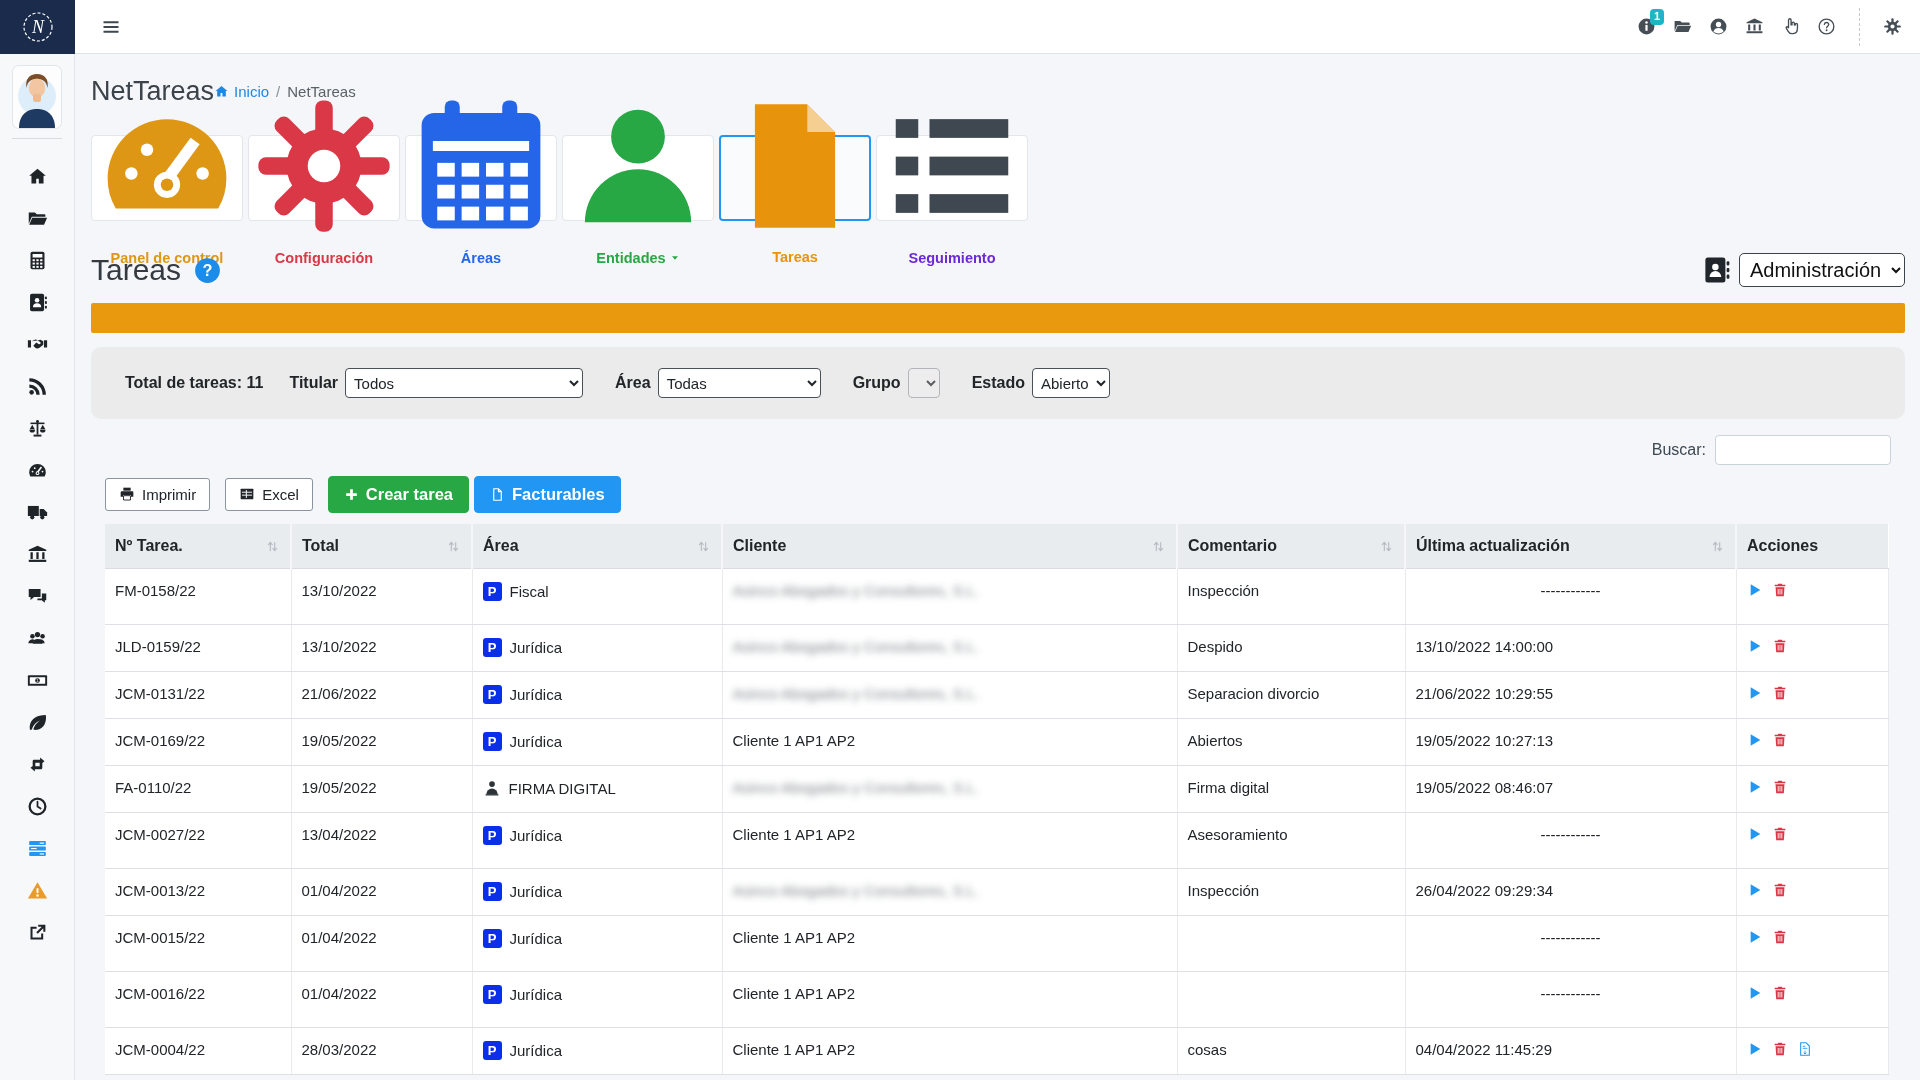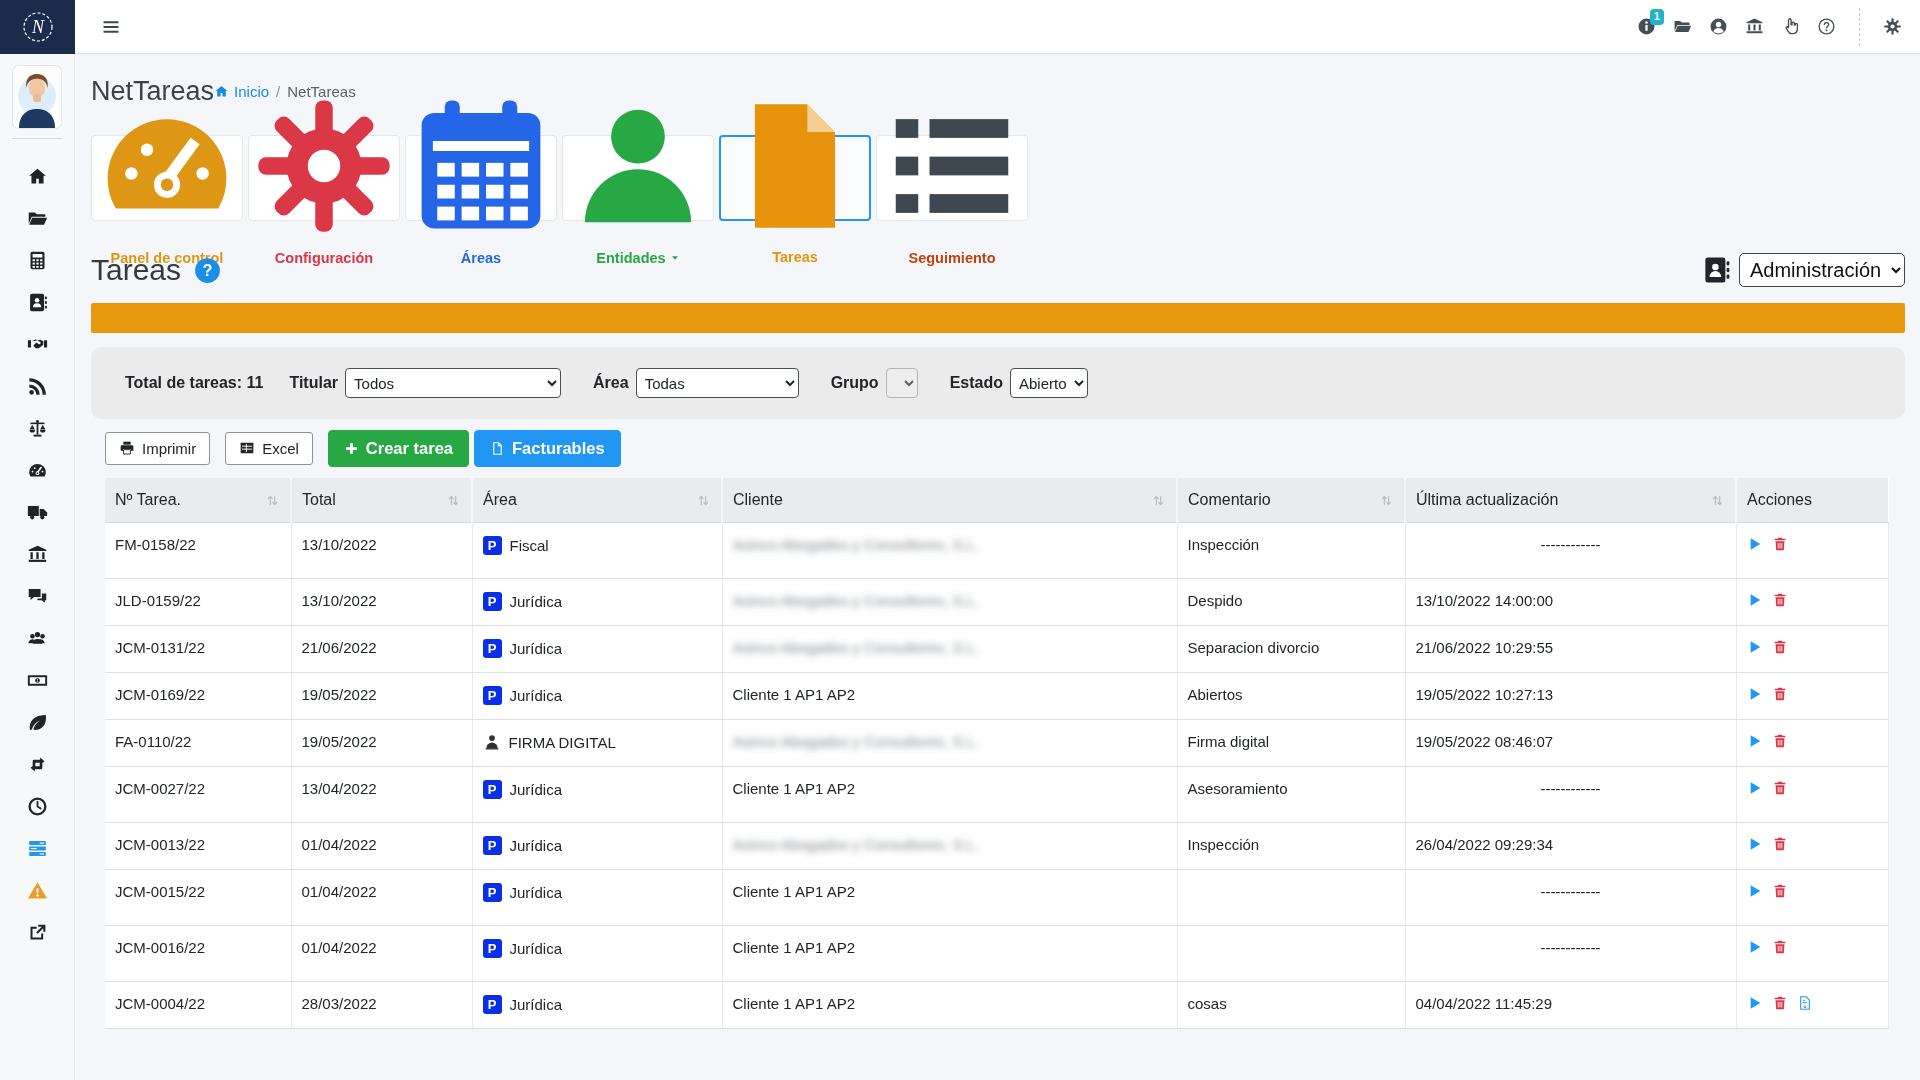--- a/index.html
+++ b/index.html
@@ -77,21 +77,21 @@
   .toolbar { display:flex; align-items:center; margin-top:10px; height:38px; }
   .btn { display:flex; align-items:center; gap:7px; cursor:pointer; border-radius:3px; font-family:"Liberation Sans",sans-serif; }
   .btn .i { width:16px; height:16px; }
   .btn-light { background:#fff; border:1px solid #8a939e; color:#212529; font-size:15px; padding:7px 13px; margin-right:15px; }
   .btn-green { background:#28a745; border:1px solid #28a745; color:#fff; font-size:16.5px; font-weight:bold; padding:8px 15px; margin-right:5px; border-radius:4px; }
   .btn-blue { background:#2196f3; border:1px solid #2196f3; color:#fff; font-size:16.5px; font-weight:bold; padding:8px 15px; border-radius:4px; }
   .btn-green .i, .btn-blue .i { width:15px; height:15px; }
 
   
   table { border-collapse:collapse; table-layout:fixed; width:1783px; margin-top:11px; background:#fff; }
-  thead th { background:#e9ecef; font-size:16px; font-weight:normal; color:#212529; text-align:left;
+  thead th { background:#e9ecef; font-size:16px; font-weight:bold; color:#212529; text-align:left;
     padding:13px 10px; border-left:2px solid #f4f6f9; border-bottom:1px solid #d8dce0; }
   thead th:first-child { border-left:none; }
   th .th-wrap { display:flex; align-items:center; justify-content:space-between; }
   .sort-ic { width:15px; height:15px; color:#b4bbc2; flex:0 0 15px; }
   tbody td { font-size:15px; color:#212529; padding:13px 10px 8px; vertical-align:top;
     border-left:1px solid #e8eaed; border-bottom:1px solid #dde1e5; background:#fff; }
   tbody td:first-child { border-left:none; }
   tbody td:last-child { border-right:1px solid #e8eaed; }
   tr.tall { height:56px; } tr.short { height:47px; }
   .area-cell { display:flex; align-items:center; gap:8px; }
@@ -458,21 +458,21 @@
           </div>
           <div class="card">
             <span class="card-ic" style="color:#3f4850"><span class="i "><svg viewBox="0 0 24 24" fill="currentColor">
                   <rect x="3" y="4.5" width="3.6" height="3"></rect>
                   <rect x="8.4" y="4.5" width="12.6" height="3"></rect>
                   <rect x="3" y="10.5" width="3.6" height="3"></rect>
                   <rect x="8.4" y="10.5" width="12.6" height="3"></rect>
                   <rect x="3" y="16.5" width="3.6" height="3"></rect>
                   <rect x="8.4" y="16.5" width="12.6" height="3"></rect>
                 </svg></span></span>
-            <span class="card-label" style="color:#c2410c">Seguimiento</span>
+            <span class="card-label" style="color:#6d28d9">Seguimiento</span>
           </div>
         </div>
 
       <div class="section-head">
         <div class="section-left">
           <h2 class="section-title">Tareas</h2>
           <span class="help-badge">
             <svg viewBox="0 0 24 24">
                 <circle cx="12" cy="12" r="11" fill="#1a8cea"></circle>
                 <text x="12" y="17" text-anchor="middle" font-size="14.5" font-weight="bold" fill="#fff" font-family="Liberation Sans, sans-serif">?</text>
@@ -496,38 +496,42 @@
         </div>
       </div>
 
       <div class="orange-bar"></div>
 
       <div class="filter-panel">
         <span class="f-total">Total de tareas: 11</span>
         <div class="f-group" id="filter-fields" style="gap:32px">
             <div class="f-group">
               <span class="f-label">Titular</span>
-              <select class="f-select" style="width:216px"><option>Todos</option></select>
+              <select class="f-select" style="width:238px"><option>Todos</option></select>
             </div>
             <div class="f-group">
               <span class="f-label">Área</span>
               <select class="f-select" style="width:163px"><option>Todas</option></select>
             </div>
             <div class="f-group">
               <span class="f-label">Grupo</span>
               <select class="f-select" style="width:32px" disabled=""><option></option></select>
             </div>
             <div class="f-group">
               <span class="f-label">Estado</span>
               <select class="f-select" style="width:78px"><option>Abiertos</option></select>
             </div>
           </div>
       </div>
 
       <div class="dt-area">
+        <div class="search-row">
+          <span class="search-label">Buscar:</span>
+          <input class="search-input" type="text" value="" style="">
+        </div>
 
         <div class="toolbar" id="toolbar">
             <button class="btn btn-light">
               <span class="i ">
                 <svg viewBox="0 0 24 24" fill="currentColor">
                   <rect x="6.5" y="2.5" width="11" height="4.5"></rect>
                   <path d="M4 8h16a1.5 1.5 0 0 1 1.5 1.5V16H18v-2.5H6V16H2.5V9.5A1.5 1.5 0 0 1 4 8z"></path>
                   <path d="M6.8 14.5h10.4V21H6.8z" fill="#fff" stroke="currentColor" stroke-width="1.4"></path>
                 </svg>
               </span>

